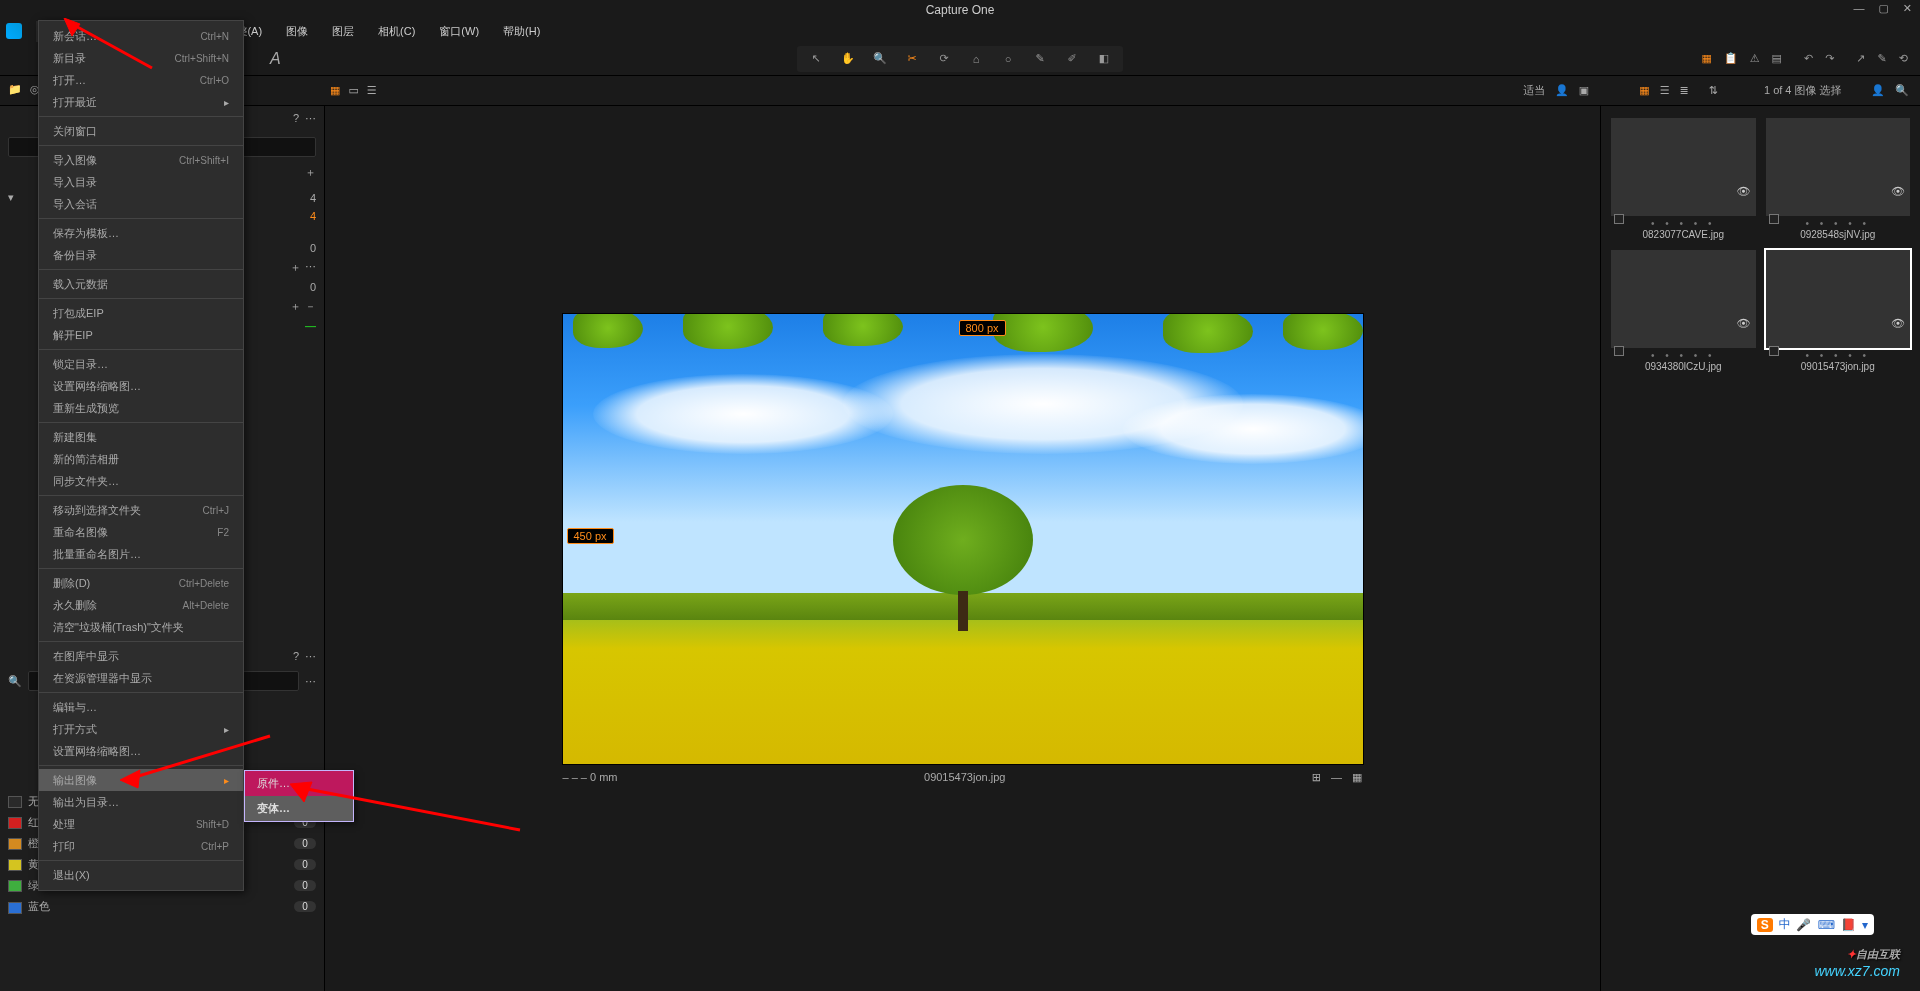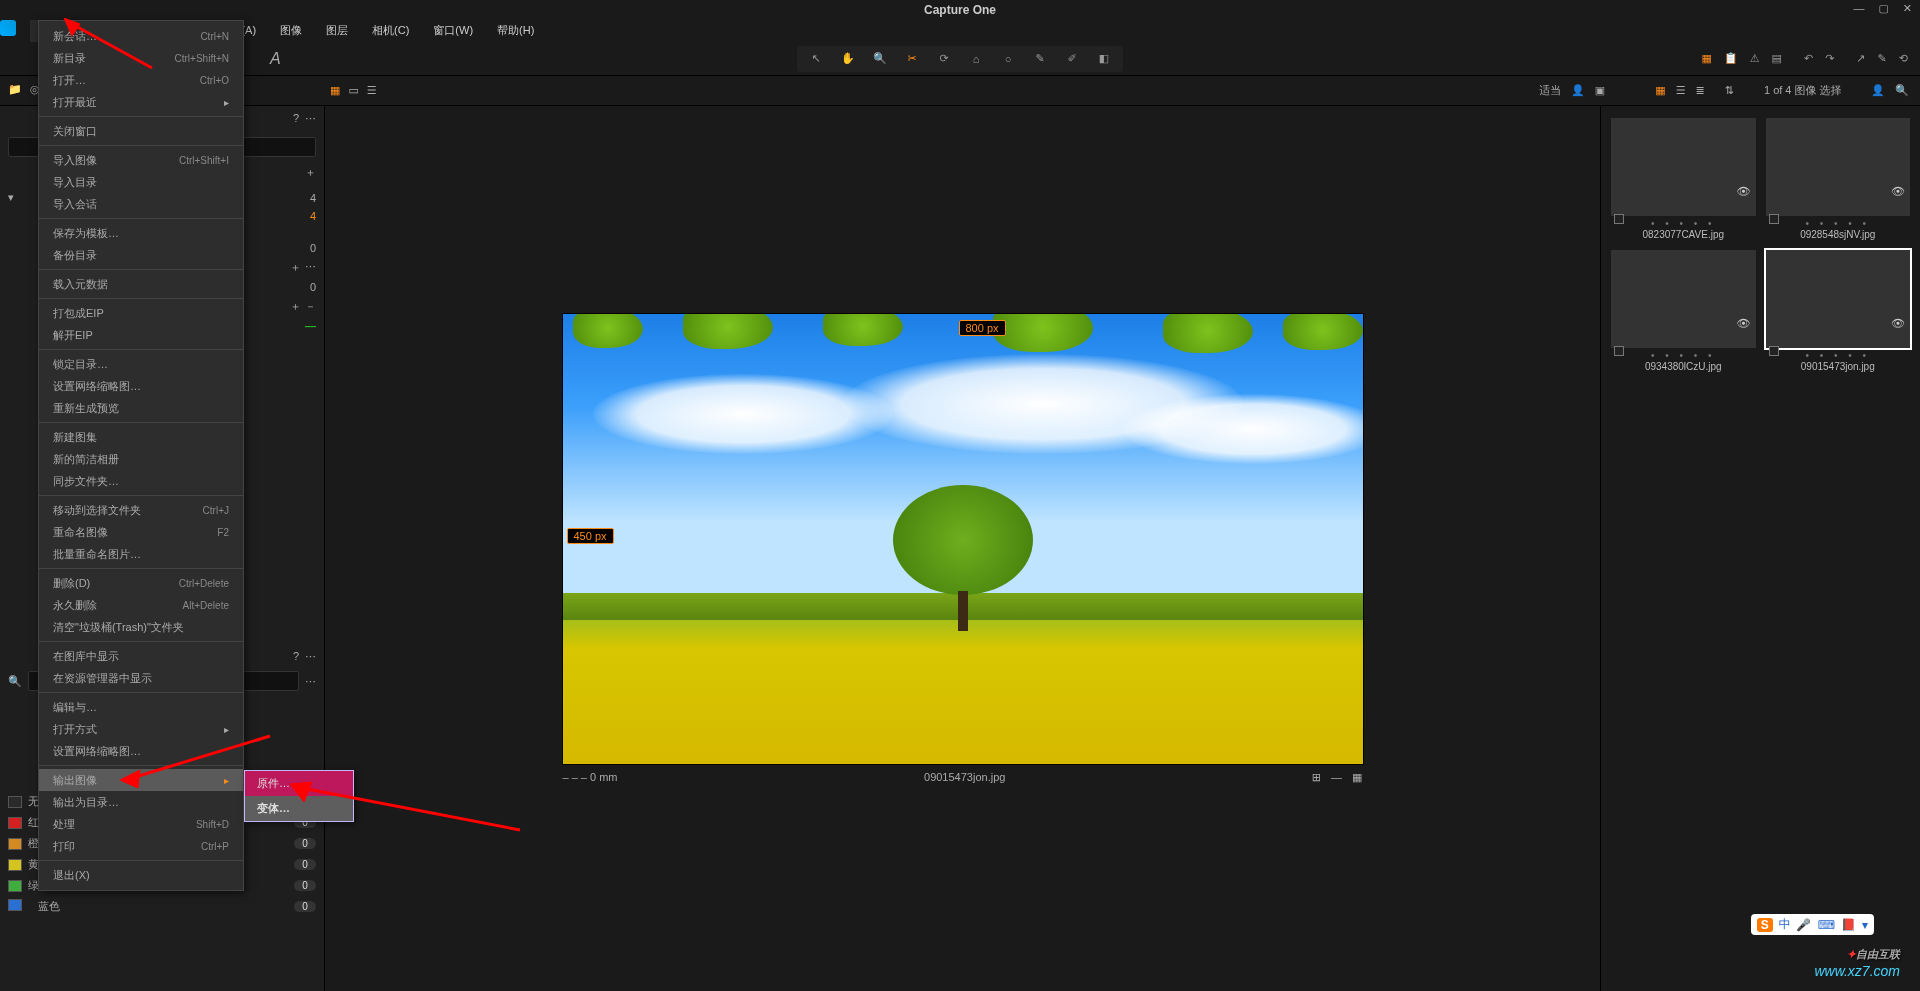--- a/index.html
+++ b/index.html
@@ -1,24 +1,24 @@
 <!DOCTYPE html>
 <html><head>
 <meta charset="utf-8">
 <style>
 * { margin: 0; padding: 0; box-sizing: border-box; font-family: "Microsoft YaHei", Arial, sans-serif; font-size: 11px; color: #aaa; user-select: none; }
 body { background: #1a1a1a; width: 1920px; height: 991px; overflow: hidden; position: relative; }
 
 
 .titlebar { height: 20px; background: #1a1a1a; display: flex; align-items: center; justify-content: center; position: relative; }
-.titlebar .title { color: #ccc; font-size: 12px; font-weight: bold; }
+.titlebar .title { color: #ccc; font-size: 12px; }
 .win-controls { position: absolute; right: 8px; top: 2px; display: flex; gap: 14px; color: #888; font-size: 13px; }
 
 
-.menubar { height: 22px; background: #1a1a1a; display: flex; padding-left: 0; gap: 8px; }
+.menubar { height: 22px; background: #1a1a1a; display: flex; align-items: center; padding-left: 6px; gap: 8px; }
 .menubar .logo { width: 16px; height: 16px; background: linear-gradient(45deg,#0af,#09d); border-radius: 3px; margin-right: 6px; }
 .menubar .menu-item { padding: 3px 8px; color: #ccc; cursor: pointer; }
 .menubar .menu-item.active { color: #ff8c1a; background: #2a2a2a; }
 
 
 .topstrip { height: 34px; background: #1a1a1a; display: flex; align-items: center; justify-content: center; position: relative; border-bottom: 1px solid #000; }
 .top-tools { display: flex; gap: 14px; background: #222; padding: 4px 10px; border-radius: 3px; }
 .top-tools span { width: 18px; height: 18px; display: inline-flex; align-items: center; justify-content: center; color: #999; }
 .top-tools span.active { color: #ff8c1a; }
 .right-tools { position: absolute; right: 12px; display: flex; gap: 12px; align-items: center; }
@@ -178,21 +178,21 @@
     <span>☰</span>
   </div>
   <div class="right-area">
     <span>适当</span>
     <span>👤</span>
     <span>▣</span>
     <span style="margin-left:40px;color:#ff8c1a">▦</span>
     <span>☰</span>
     <span>≣</span>
     <span style="margin-left:10px">⇅</span>
-    <span style="margin-left:20px">1 of 4 图像 选择</span>
+    <span style="margin-left:36px">1 of 4 图像 选择</span>
     <span style="margin-left:20px">👤</span>
     <span>🔍</span>
   </div>
 </div>
 
 <div class="main">
 
   <div class="leftside">
     <div style="display:flex; justify-content:flex-end; gap:6px; padding:6px 8px;">
       <span>?</span>
@@ -280,21 +280,21 @@
             <span class="pill">0</span>
           </div>
         <div class="filter-row">
             <span style="display:flex;gap:6px;align-items:center">
               <span class="sw" style="background:#3fae3f"></span>
               <span>绿色</span>
             </span>
             <span class="pill">0</span>
           </div>
         <div class="filter-row">
-            <span style="display:flex;gap:16px;align-items:flex-start">
+            <span style="display:flex;gap:6px;align-items:flex-end">
               <span class="sw" style="background:#2a6fd4"></span>
               <span>蓝色</span>
             </span>
             <span class="pill">0</span>
           </div>
       </div>
     </div>
   </div>
 
   <div class="viewer">

